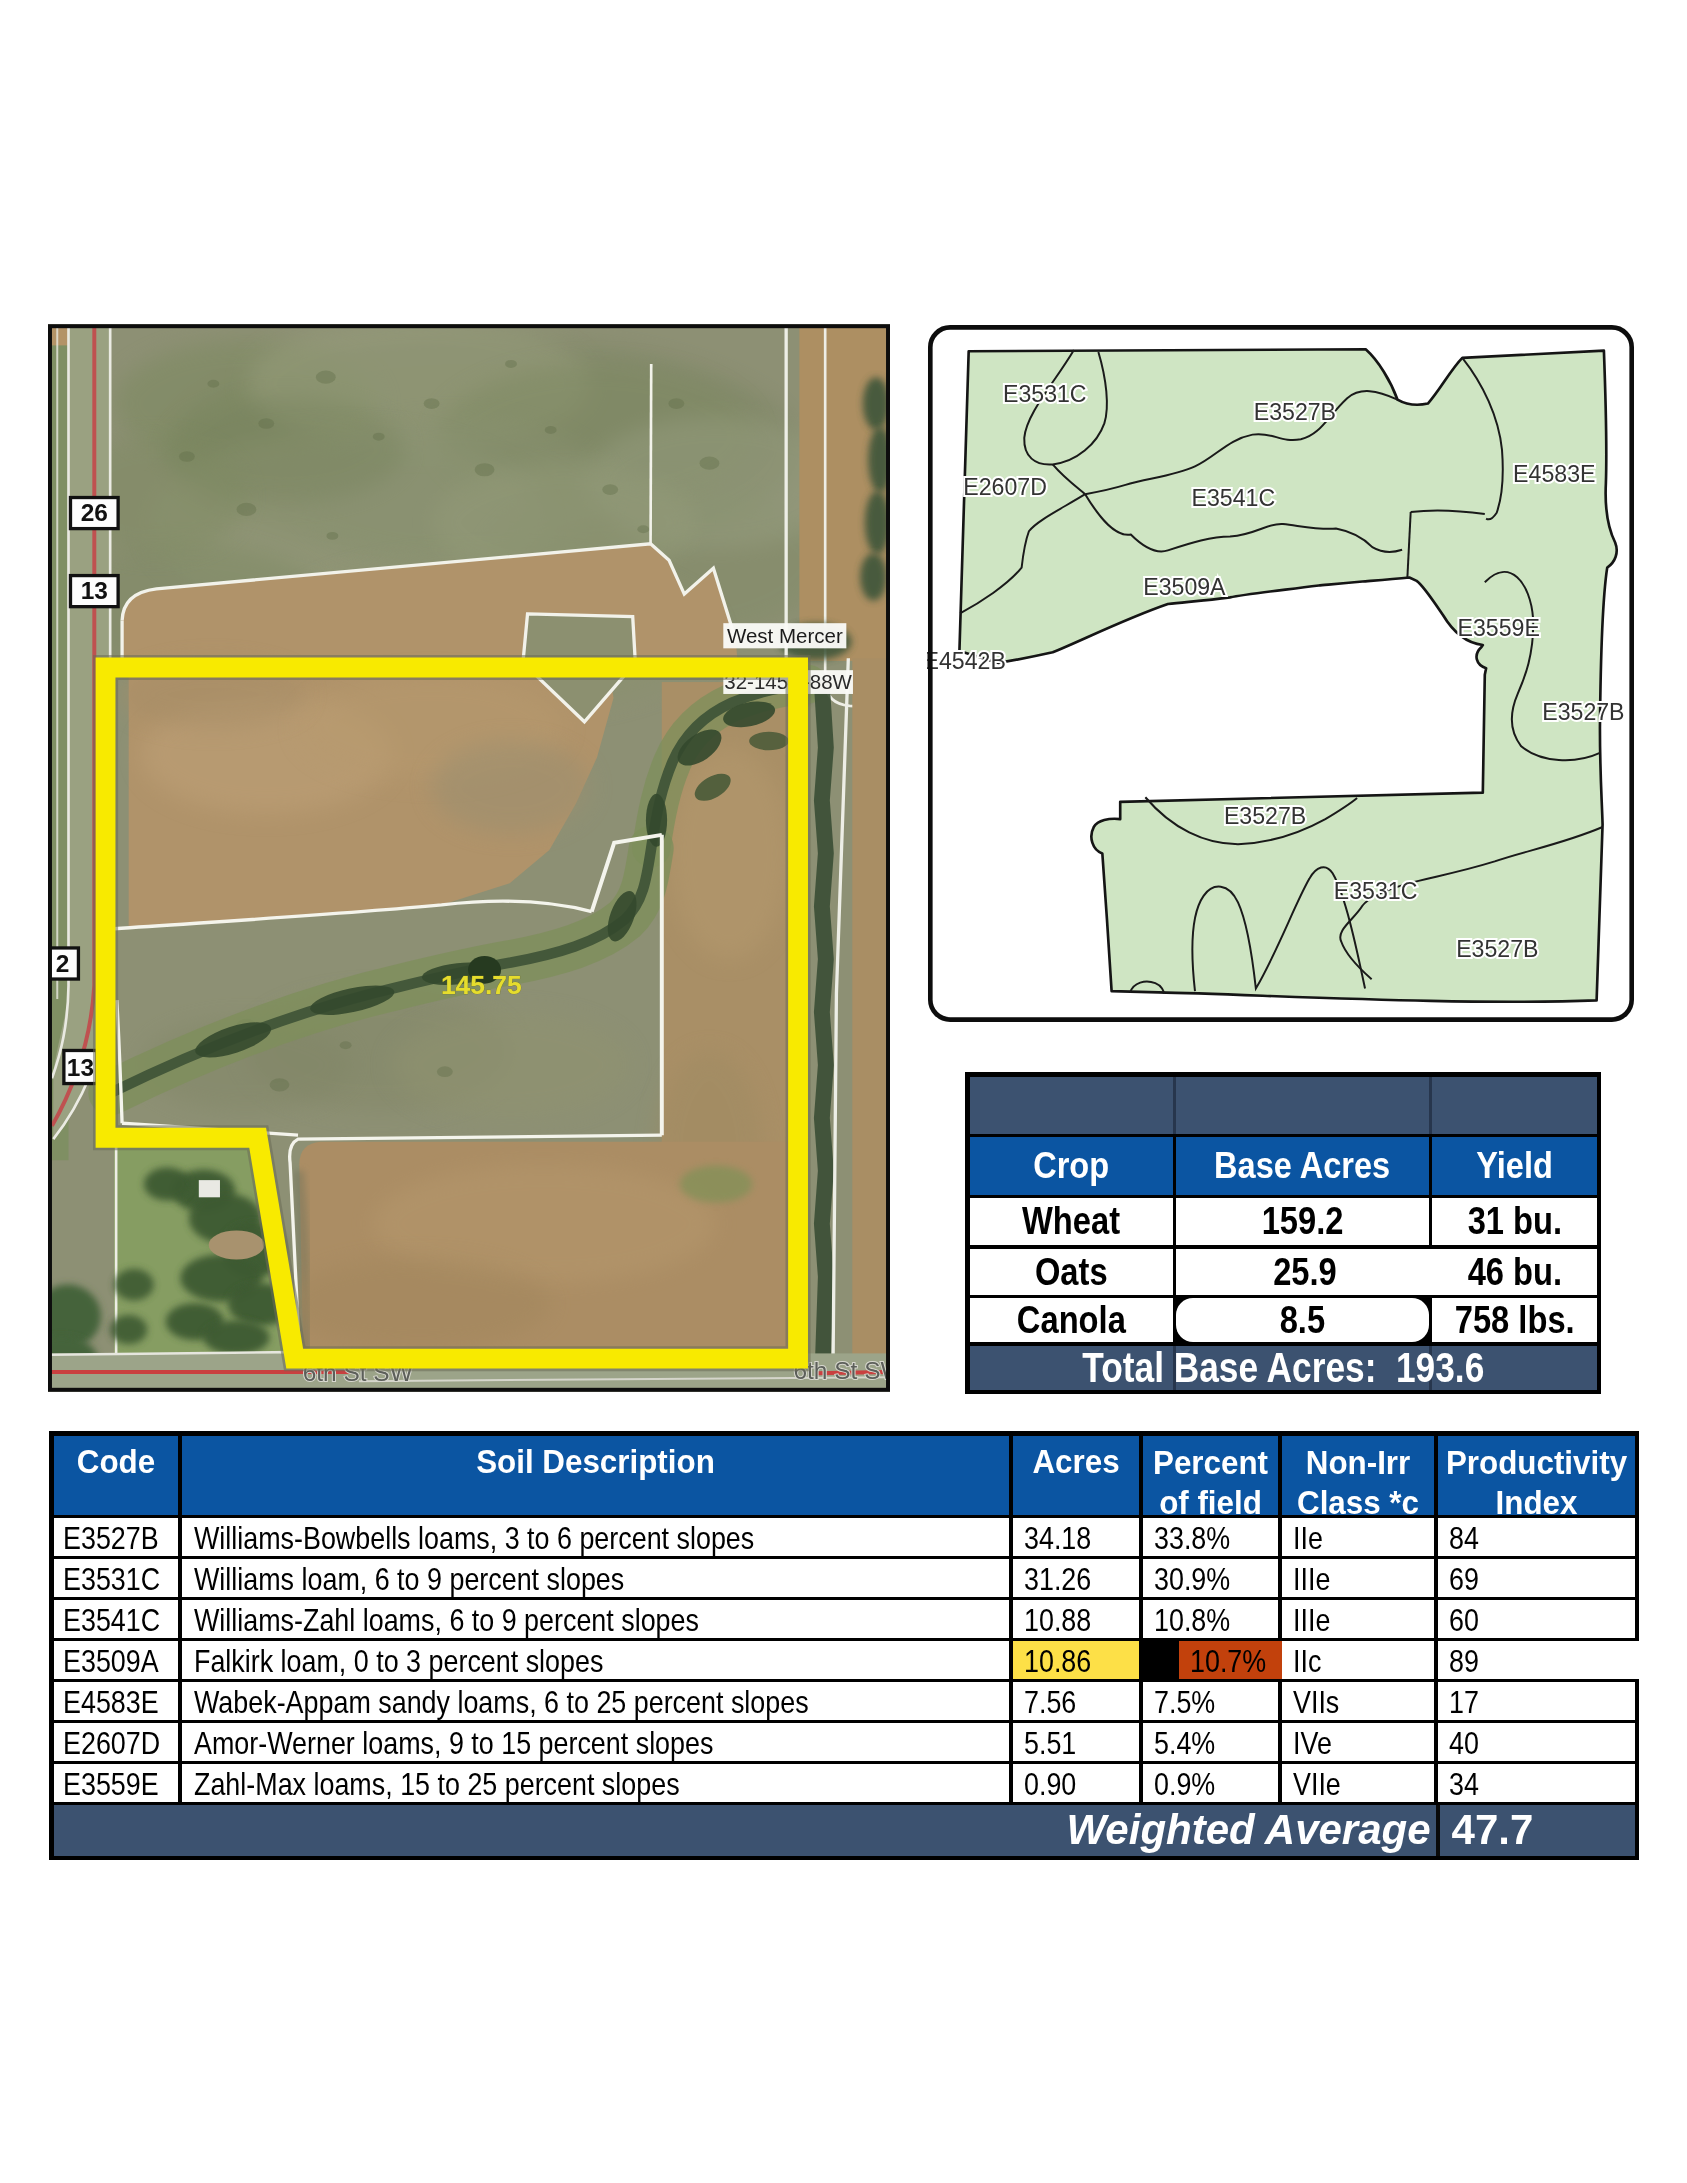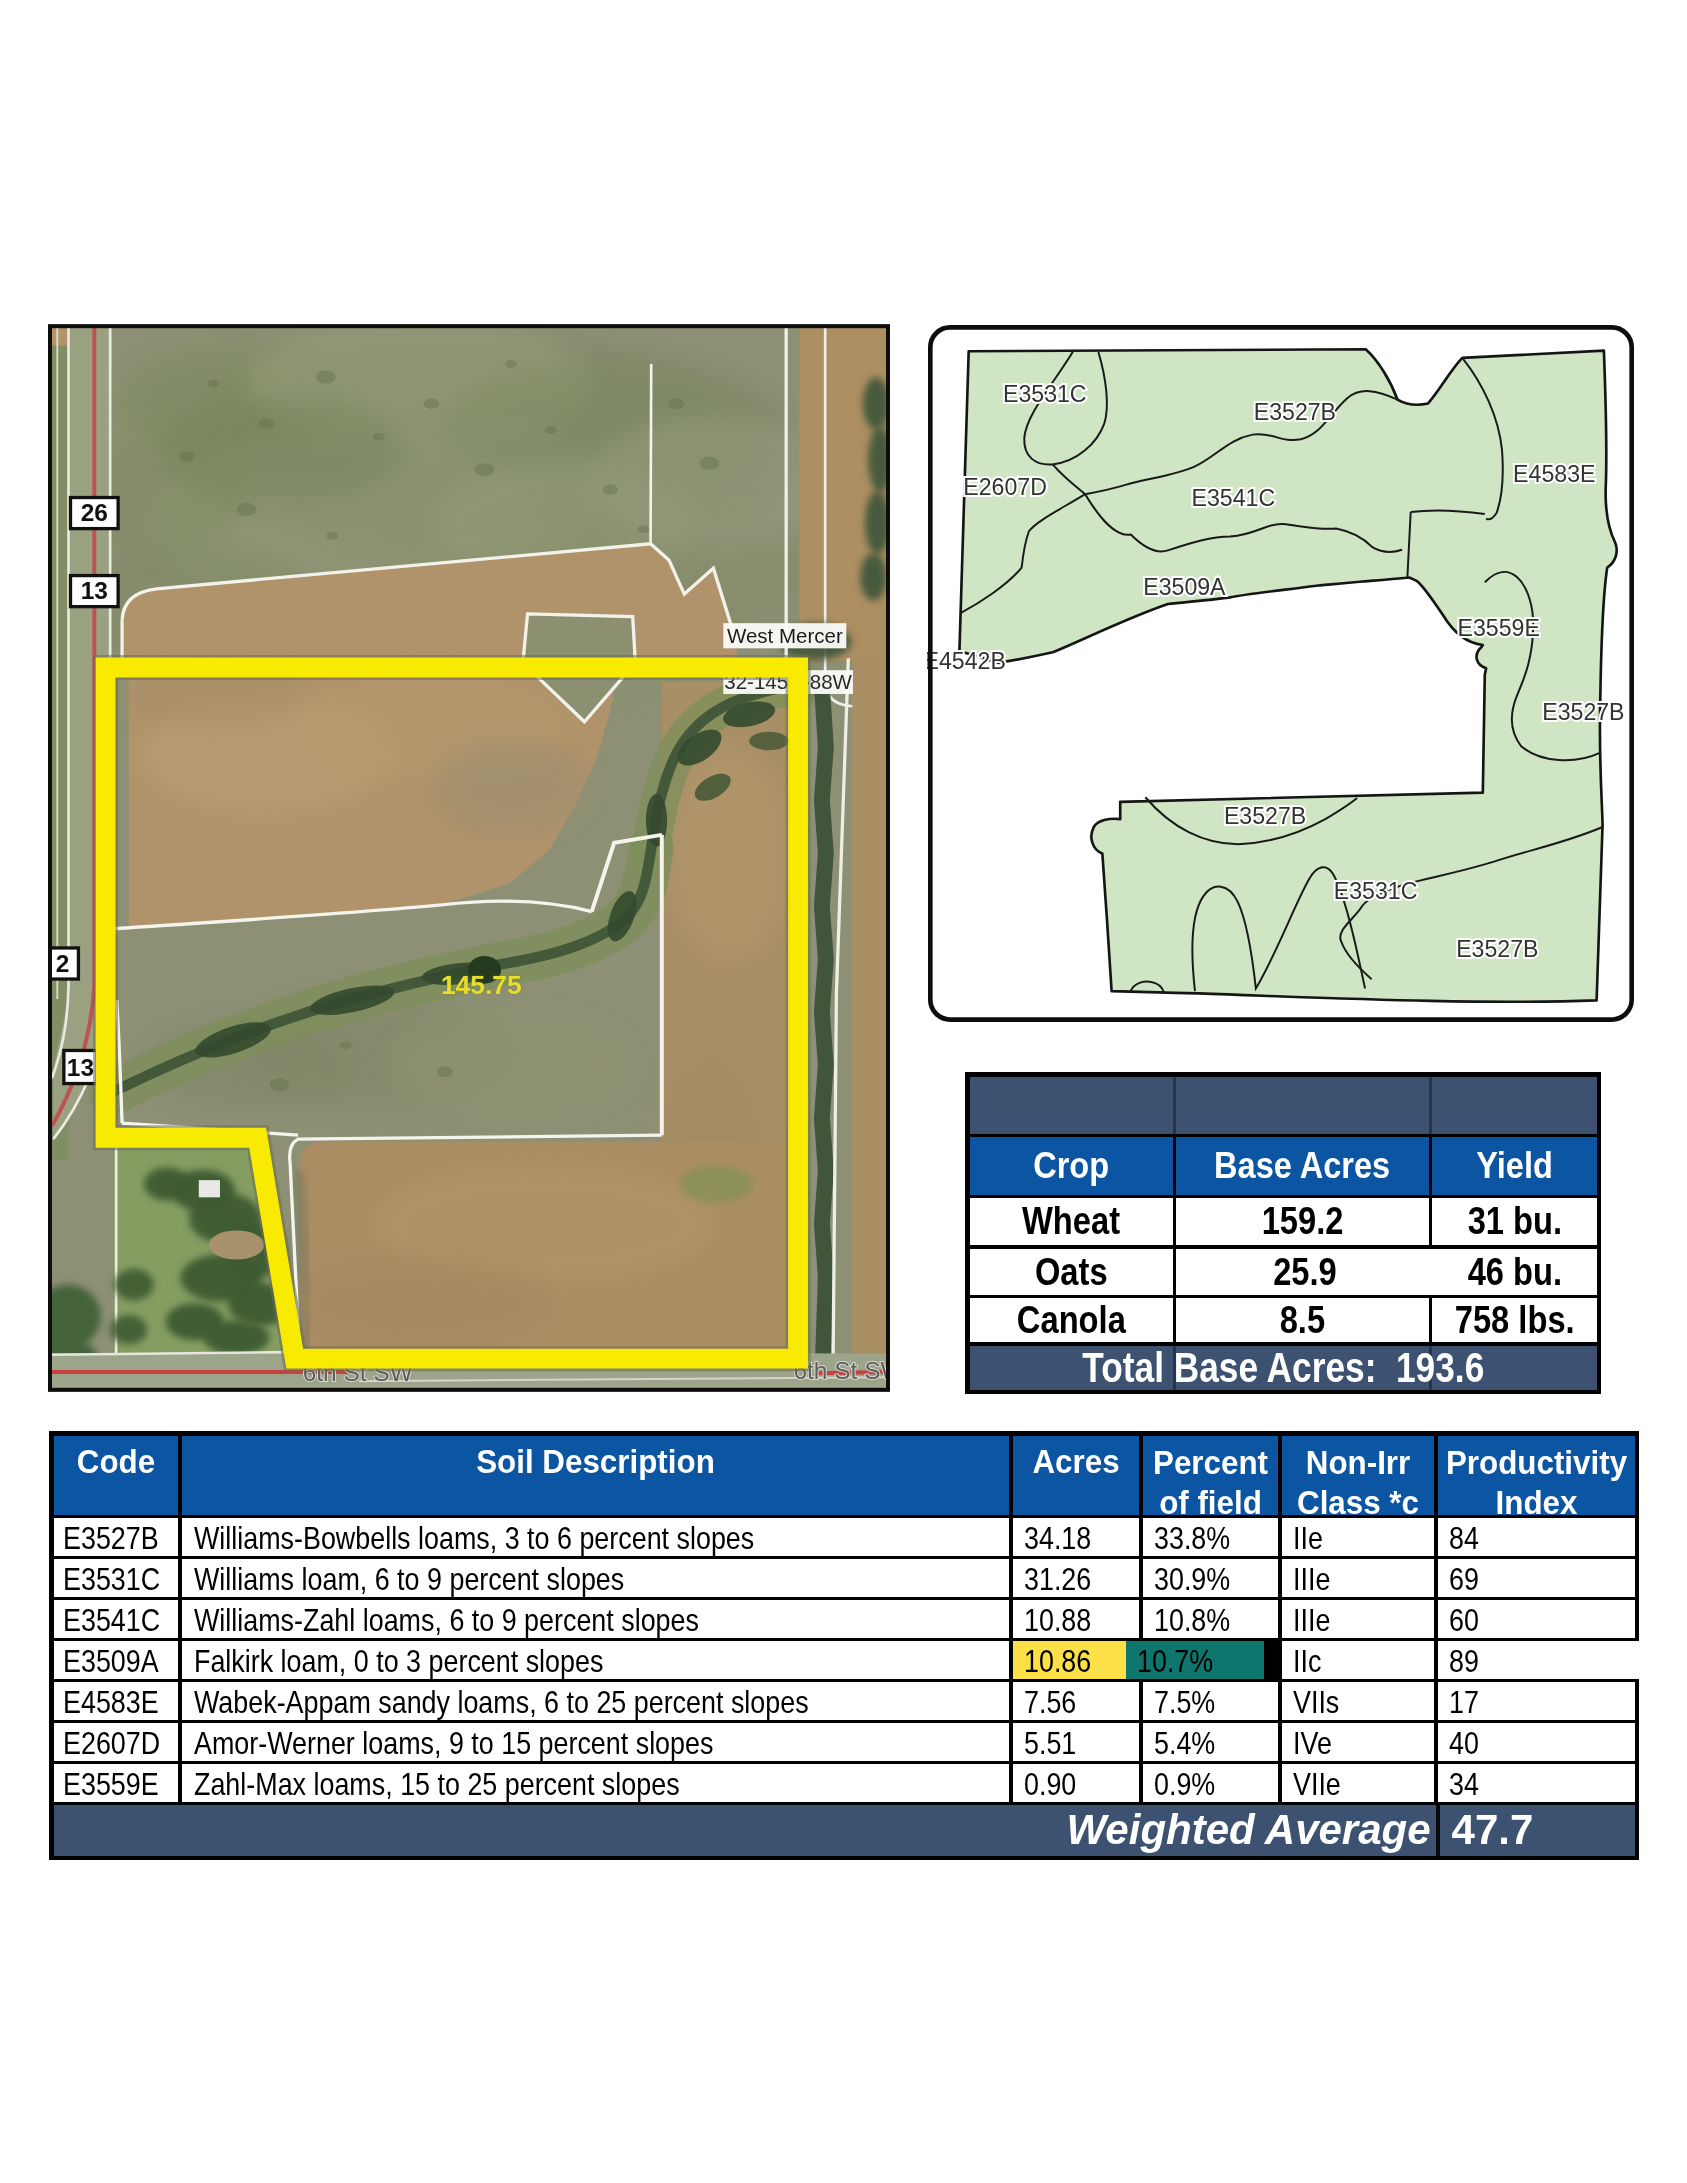--- a/index.html
+++ b/index.html
@@ -294,21 +294,21 @@
   <div class="cell" style="left:211px;top:177px;width:257px;height:46px;background:#fff;display:flex;align-items:center;justify-content:center;">
         <span style="font-size:38px;font-weight:bold;transform:scaleX(0.86);">25.9</span>
       </div>
   <div class="cell" style="left:467px;top:177px;width:165px;height:46px;background:#fff;display:flex;align-items:center;justify-content:center;">
         <span style="font-size:38px;font-weight:bold;transform:scaleX(0.86);">46 bu.</span>
       </div>
 
   <div class="cell" style="left:4.6px;top:226px;width:203px;height:44px;background:#fff;display:flex;align-items:center;justify-content:center;">
         <span style="font-size:38px;font-weight:bold;transform:scaleX(0.86);">Canola</span>
       </div>
-  <div class="cell" style="left:211px;top:226px;width:253px;height:44px;background:#fff;display:flex;align-items:center;justify-content:center;">
+  <div class="cell" style="left:211px;top:226px;width:253px;height:44px;background:#fff;display:flex;align-items:center;justify-content:center;border-radius:17px;">
         <span style="font-size:38px;font-weight:bold;transform:scaleX(0.86);">8.5</span>
       </div>
   <div class="cell" style="left:467px;top:226px;width:165px;height:44px;background:#fff;display:flex;align-items:center;justify-content:center;">
         <span style="font-size:38px;font-weight:bold;transform:scaleX(0.86);">758 lbs.</span>
       </div>
 
   <div class="cell" style="left:4.6px;top:274px;width:627px;height:44px;background:#3c5270;"></div>
   <div class="cell" style="left:208px;top:274px;width:3.3px;height:44px;background:rgba(5,10,20,.38);"></div>
   <div class="cell" style="left:464px;top:274px;width:3.3px;height:44px;background:rgba(5,10,20,.38);"></div>
   <div class="cell" style="left:4.6px;top:274px;width:627px;height:44px;color:#fff;display:flex;align-items:center;justify-content:center;">
@@ -390,21 +390,21 @@
 
   <div class="cell" style="left:4.6px;top:210px;width:124px;height:38px;background:#fff;">
         <span style="position:absolute;left:9.3px;top:2px;font-size:32px;color:#000;display:inline-block;transform:scaleX(0.84);transform-origin:0 0;">E3509A</span>
       </div>
   <div class="cell" style="left:133px;top:210px;width:827px;height:38px;background:#fff;">
         <span style="position:absolute;left:12px;top:2px;font-size:32px;color:#000;display:inline-block;transform:scaleX(0.84);transform-origin:0 0;">Falkirk loam, 0 to 3 percent slopes</span>
       </div>
   <div class="cell" style="left:964px;top:210px;width:126px;height:38px;background:#fde047;">
         <span style="position:absolute;left:10.6px;top:2px;font-size:32px;color:#000;display:inline-block;transform:scaleX(0.84);transform-origin:0 0;">10.86</span>
       </div>
-  <div class="cell" style="left:1077px;top:210px;width:138px;height:38px;background:#0f766e;">
+  <div class="cell" style="left:1130px;top:210px;width:149px;height:38px;background:#c2410c;">
         <span style="position:absolute;left:10.6px;top:2px;font-size:32px;color:#000;display:inline-block;transform:scaleX(0.84);transform-origin:0 0;">10.7%</span>
       </div>
   <div class="cell" style="left:1233px;top:210px;width:152px;height:38px;background:#fff;">
         <span style="position:absolute;left:10.6px;top:2px;font-size:32px;color:#000;display:inline-block;transform:scaleX(0.84);transform-origin:0 0;">IIc</span>
       </div>
   <div class="cell" style="left:1389px;top:210px;width:237px;height:38px;background:#fff;">
         <span style="position:absolute;left:10.6px;top:2px;font-size:32px;color:#000;display:inline-block;transform:scaleX(0.84);transform-origin:0 0;">89</span>
       </div>
 
   <div class="cell" style="left:4.6px;top:251px;width:124px;height:38px;background:#fff;">

